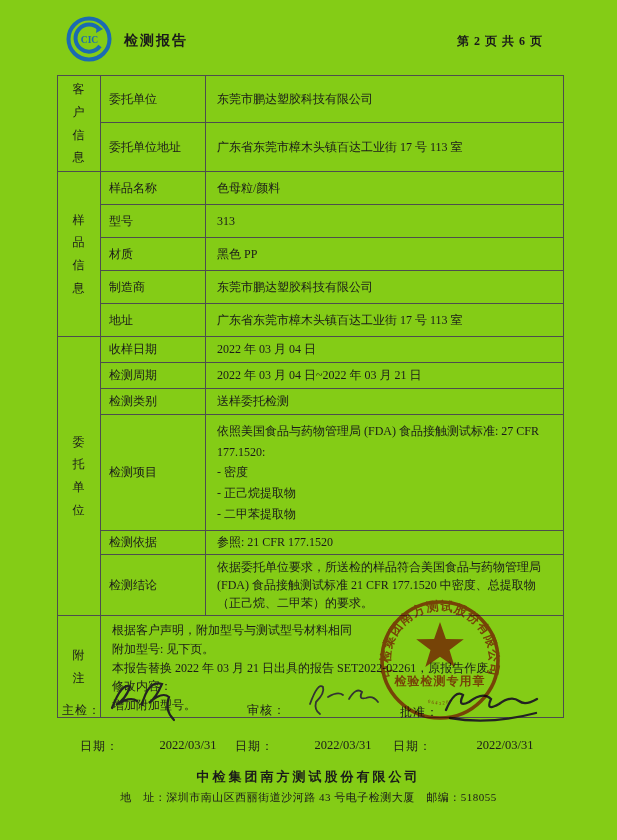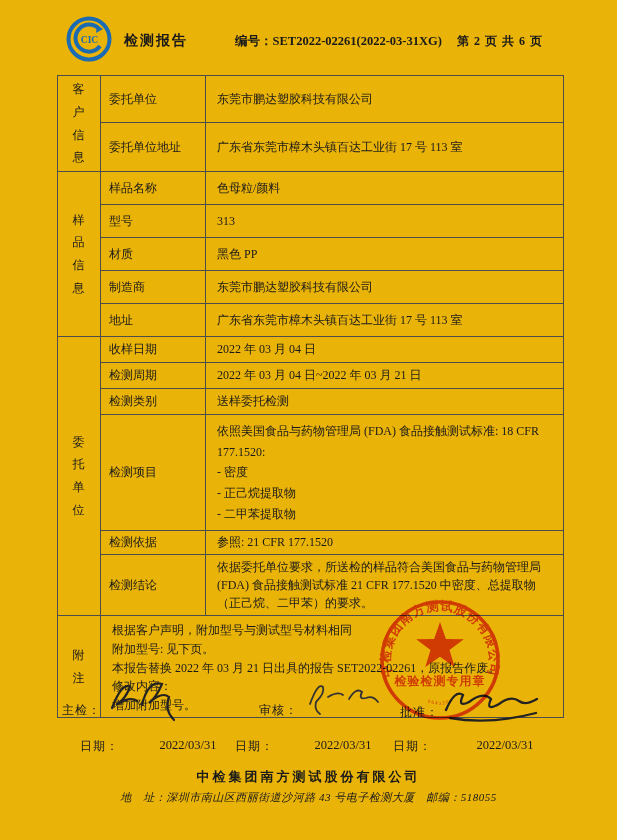--- a/index.html
+++ b/index.html
@@ -1,18 +1,18 @@
 <!DOCTYPE html>
 <html><head>
 <meta charset="utf-8">
 <style>
   * { margin:0; padding:0; box-sizing:border-box; }
   html,body { background:#fff; }
   body { font-family:"Liberation Serif", serif; color:#1a1a1a; }
-  .page { position:relative; width:617px; height:840px; background:#eab308; overflow:hidden; }
+  .page { position:relative; width:617px; height:840px; background:#84cc16; overflow:hidden; }
 
   
   .header { position:absolute; left:0; top:0; width:617px; height:72px; }
   .logo { position:absolute; left:66px; top:16px; width:46px; height:46px; }
   .hdr-title { position:absolute; left:124px; top:32px; font-size:14px; font-weight:bold; letter-spacing:2px; font-family:"Liberation Sans", sans-serif; }
   .hdr-no { position:absolute; left:235px; top:33px; font-size:12.5px; font-weight:bold; }
   .hdr-page { position:absolute; left:457px; top:33px; font-size:12px; font-weight:bold; letter-spacing:1px; }
 
   
   table.report { position:absolute; left:57px; top:75px; width:506px; border-collapse:collapse; table-layout:fixed;padding-left:16px; }
@@ -32,39 +32,38 @@
   .sig-svg { position:absolute; }
   .date-label { position:absolute; top:78px; letter-spacing:1px; }
   .date-val { position:absolute; top:78px; width:100px; text-align:center; font-family:"Liberation Serif", serif; font-size:12.5px; }
 
   
   .stamp { position:absolute; left:378px; top:598px; width:124px; height:124px; opacity:.88; mix-blend-mode:multiply; pointer-events:none; }
 
   
   .footer { position:absolute; left:0; top:768px; width:617px; text-align:center; }
   .f-company { font-size:13px; font-weight:bold; letter-spacing:3px; font-family:"Liberation Sans", sans-serif; }
-  .f-line { margin-top:4px; font-size:11px; letter-spacing:.5px;font-style:italic; }
+  .f-line { margin-top:4px; font-size:11px; letter-spacing:.5px; }
   .f-link { color:#2b50c5; text-decoration:underline; font-family:"Liberation Mono", monospace; font-size:10.5px; }
 </style>
 </head>
 <body>
 
 <div class="page">
 
   <div class="header">
     <span class="logo">
       <svg viewBox="0 0 46 46" width="46" height="46">
         <circle cx="23" cy="23" r="20.5" fill="none" stroke="#1b6bb2" stroke-width="4"></circle>
         <path d="M33 13 A 13.5 13.5 0 1 0 34 30" fill="none" stroke="#1b6bb2" stroke-width="4"></path>
         <path d="M31 9 L37 13 L30 17 Z" fill="#1b6bb2"></path>
         <text x="23.5" y="27" text-anchor="middle" font-size="9.5" font-weight="bold" fill="#1b6bb2" font-family="Liberation Serif, serif">CIC</text>
       </svg>
     </span>
     <div class="hdr-title">检测报告</div>
-    <div class="hdr-no"><span>编号：</span><span>SET2022-02261(2022-03-31XG)</span></div>
     <div class="hdr-page">第 2 页 共 6 页</div>
   </div>
 
   <table class="report">
     <colgroup>
         <col class="c-sec">
         <col class="c-lbl">
         <col class="c-val">
       </colgroup>
     <tbody>
@@ -108,21 +107,21 @@
       <tr class="h26">
         <td class="lbl">检测周期</td>
         <td class="val">2022 年 03 月 04 日~2022 年 03 月 21 日</td>
       </tr>
       <tr class="h26">
         <td class="lbl">检测类别</td>
         <td class="val">送样委托检测</td>
       </tr>
       <tr class="h88">
         <td class="lbl">检测项目</td>
-        <td class="val multi">依照美国食品与药物管理局 (FDA) 食品接触测试标准: 18 CFR 177.1520:
+        <td class="val multi">依照美国食品与药物管理局 (FDA) 食品接触测试标准: 27 CFR 177.1520:
 - 密度
 - 正己烷提取物
 - 二甲苯提取物</td>
       </tr>
       <tr class="h24">
         <td class="lbl">检测依据</td>
         <td class="val">参照: 21 CFR 177.1520</td>
       </tr>
       <tr class="h52">
         <td class="lbl">检测结论</td>
@@ -139,21 +138,21 @@
       </tr>
     </tbody>
   </table>
 
   <div class="sign-area">
     <span class="sig-label" style="left:62px; top:42px;">主检：</span>
     <svg class="sig-svg" style="left:102px; top:14px;" width="92" height="52" viewBox="0 0 92 52">
       <path d="M10 34 Q20 8 28 13 Q23 26 14 31 Q28 22 35 27 M40 31 Q46 6 60 10 Q54 24 47 29 Q60 17 67 23 Q62 36 72 46" fill="none" stroke="#222" stroke-width="2.2" stroke-linecap="round"></path>
     </svg>
 
-    <span class="sig-label" style="left:247px; top:42px;margin-left:12px;">审核：</span>
+    <span class="sig-label" style="left:247px; top:42px;">审核：</span>
     <svg class="sig-svg" style="left:296px; top:18px;" width="92" height="44" viewBox="0 0 92 44">
       <path d="M14 26 Q22 4 27 9 Q29 15 20 24 Q18 32 24 36 M32 19 Q42 13 47 17 M53 21 Q60 9 66 14 Q62 22 70 20 Q77 17 82 24" fill="none" stroke="#333" stroke-width="1.8" stroke-linecap="round"></path>
     </svg>
 
     <span class="sig-label" style="left:400px; top:44px;">批准：</span>
     <svg class="sig-svg" style="left:438px; top:24px;" width="108" height="42" viewBox="0 0 108 42">
       <path d="M8 26 Q17 5 25 11 Q19 24 31 18 Q45 7 53 15 Q47 28 61 20 Q73 11 81 17 Q87 22 99 15 M12 34 Q52 41 98 29" fill="none" stroke="#222" stroke-width="2.3" stroke-linecap="round"></path>
     </svg>
 
     <span class="date-label" style="left:80px;">日期：</span>

